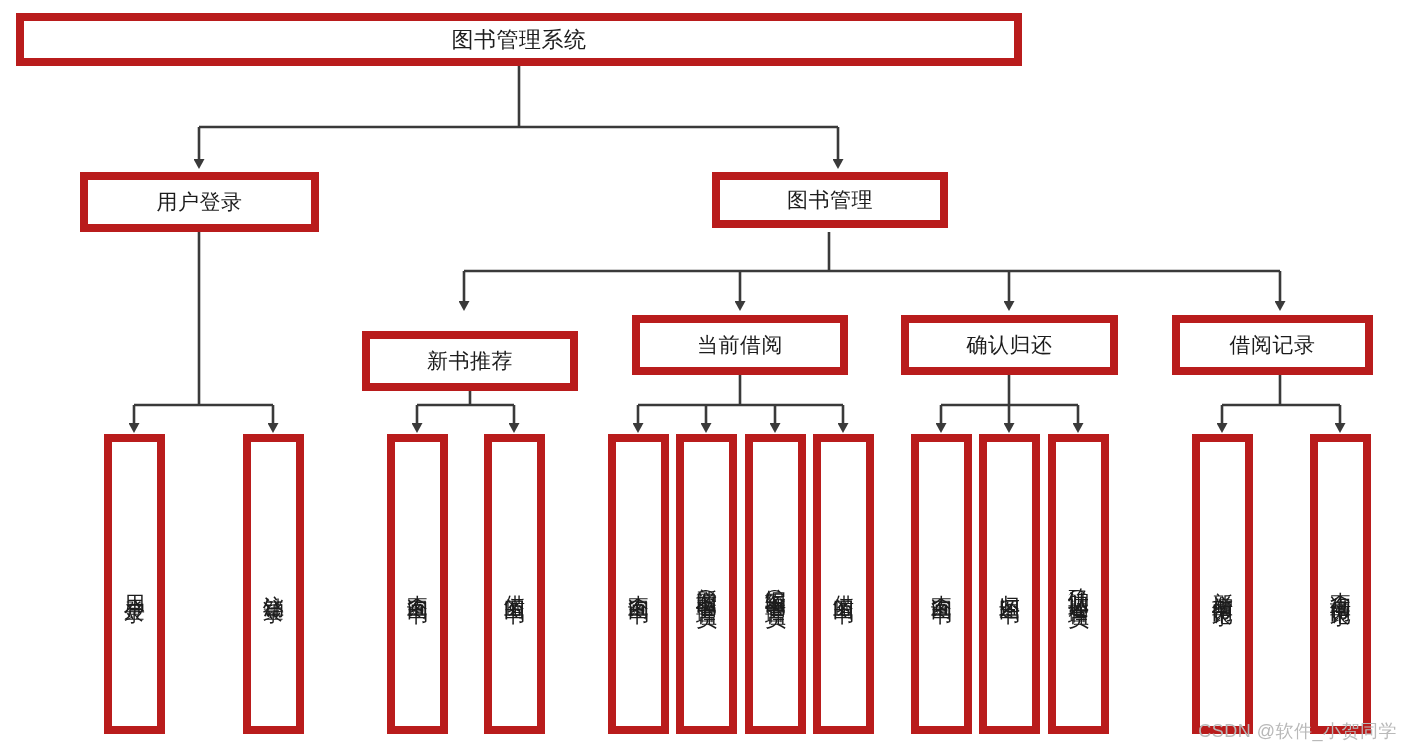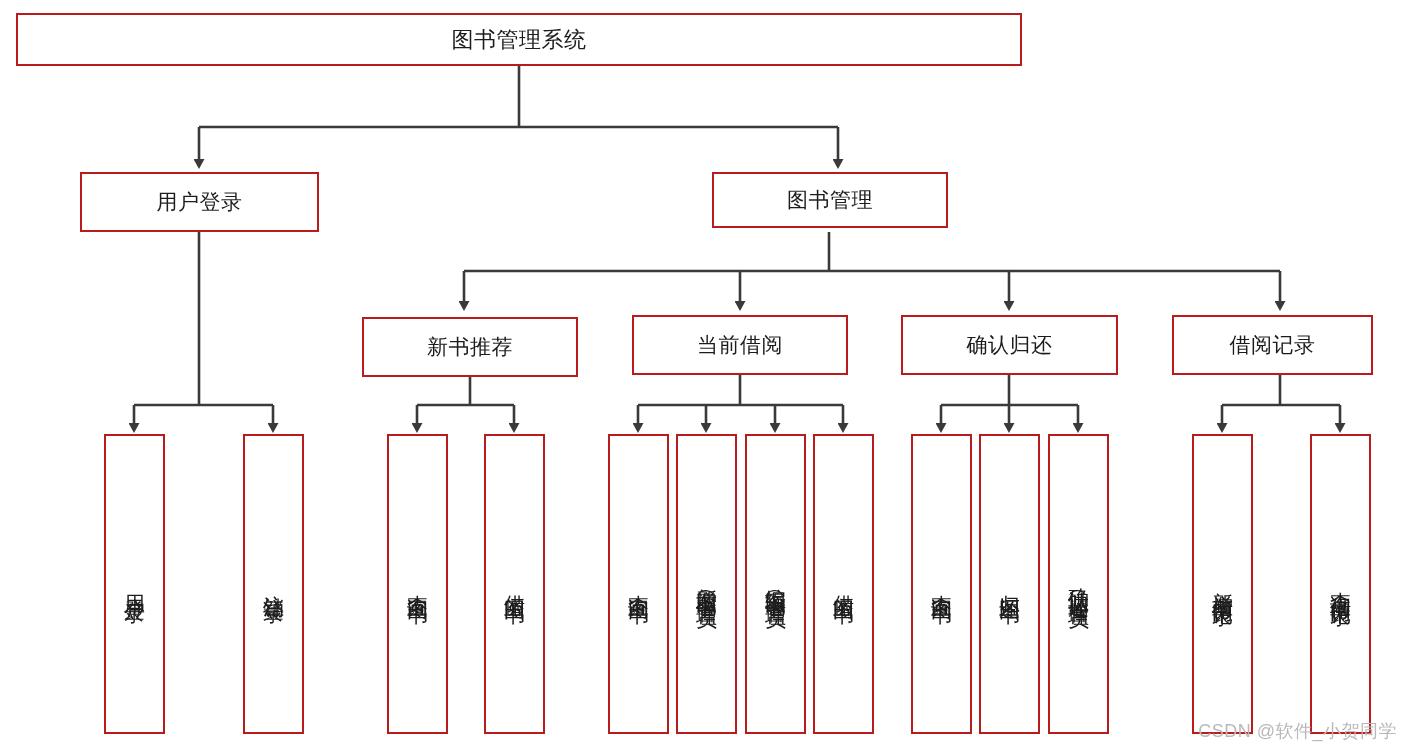--- a/index.html
+++ b/index.html
@@ -14,21 +14,21 @@
     background:#ffffff;
   }
   svg#wires{
     position:absolute;left:0;top:0;width:1405px;height:747px;
     pointer-events:none;
   }
   .node{
     position:absolute;
     box-sizing:border-box;
     background:#ffffff;
-    border:2px solid #b91c1c;
+    border:8px solid #b91c1c;
     display:flex;
     align-items:center;
     justify-content:center;
     color:#1c1c1c;
     z-index:2;
   }
   .node .lbl{
     display:block;
     text-align:center;
     line-height:1.18;
@@ -124,21 +124,21 @@
   </div>
 
   <div class="node h-node" style="left:80px;top:172px;width:239px;height:60px;">
     <span class="lbl">用户登录</span>
   </div>
 
   <div class="node h-node" style="left:712px;top:172px;width:236px;height:56px;">
     <span class="lbl">图书管理</span>
   </div>
 
-  <div class="node h-node" style="left:362px;top:317px;width:216px;height:60px;">
+  <div class="node h-node" style="left:362px;top:331px;width:216px;height:60px;">
     <span class="lbl">新书推荐</span>
   </div>
 
   <div class="node h-node" style="left:632px;top:315px;width:216px;height:60px;">
     <span class="lbl">当前借阅</span>
   </div>
 
   <div class="node h-node" style="left:901px;top:315px;width:217px;height:60px;">
     <span class="lbl">确认归还</span>
   </div>

